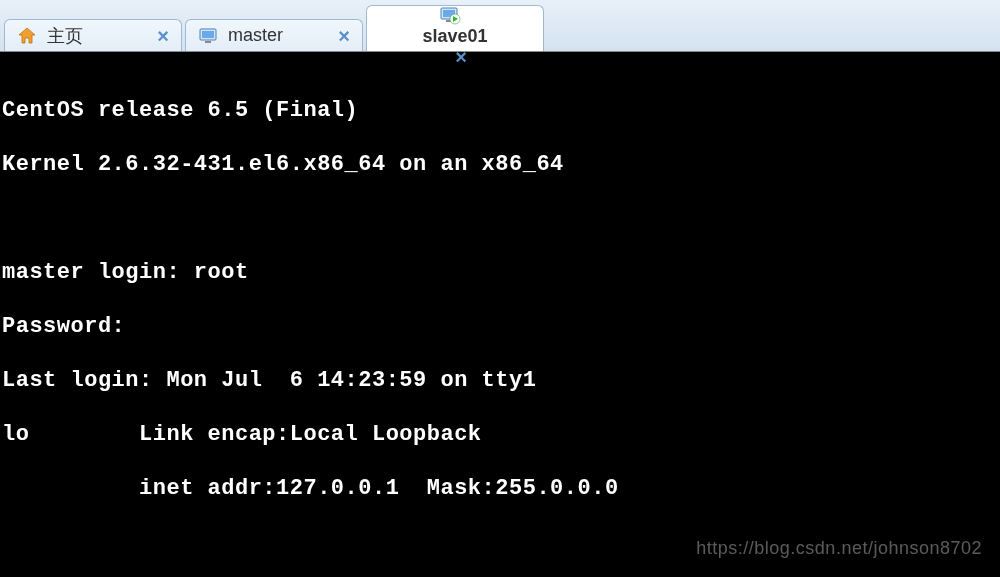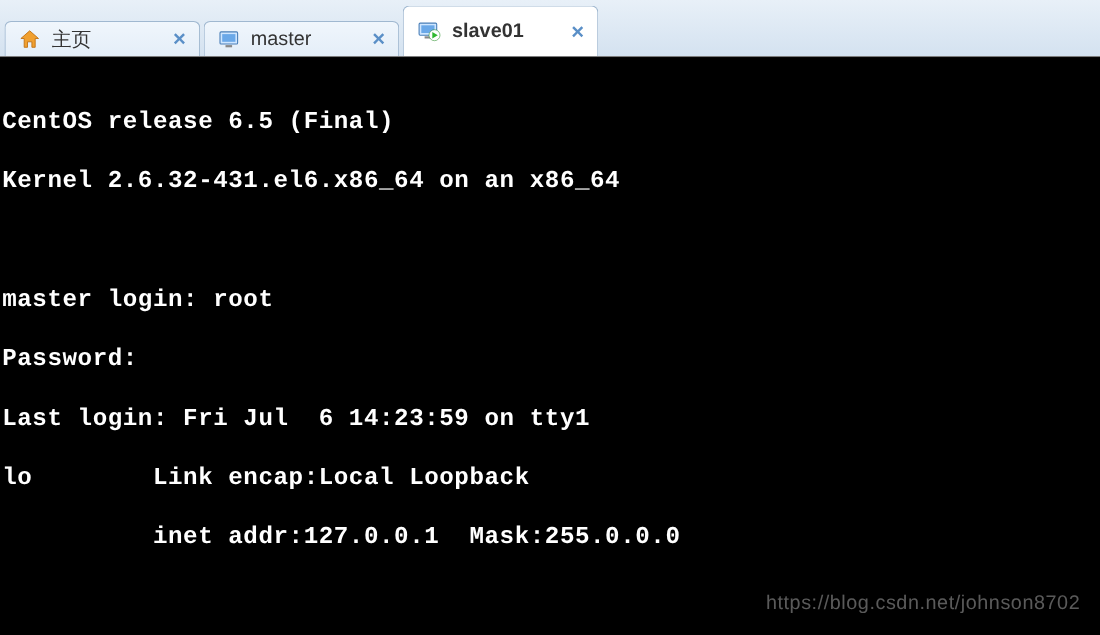--- a/index.html
+++ b/index.html
@@ -34,20 +34,21 @@
       font-size: 18px;
       color: #333;
       cursor: pointer;
       position: relative;
     }
     .tab.active {
       background: #fff;
       height: 46px;
       font-weight: bold;
       z-index: 2;
+      flex-direction: column;
     }
     .tab .icon-wrap {
       margin-right: 10px;
       display: flex;
       align-items: center;
     }
     .tab .label { flex: 1; }
     .tab .close {
       color: #5a8fc7;
       font-size: 20px;
@@ -121,21 +122,21 @@
     <span class="close">×</span>
   </div>
 </div>
 
 <div class="terminal">
 <div>CentOS release 6.5 (Final)</div>
 <div>Kernel 2.6.32-431.el6.x86_64 on an x86_64</div>
 <div> </div>
 <div>master login: root</div>
 <div>Password:</div>
-<div>Last login: Fri Jul  6 14:23:59 on tty1</div>
+<div>Last login: Mon Jul  6 14:23:59 on tty1</div>
 <div>lo        Link encap:Local Loopback</div>
 <div>          inet addr:127.0.0.1  Mask:255.0.0.0</div>
 
 
 
 
 
 
 
 

